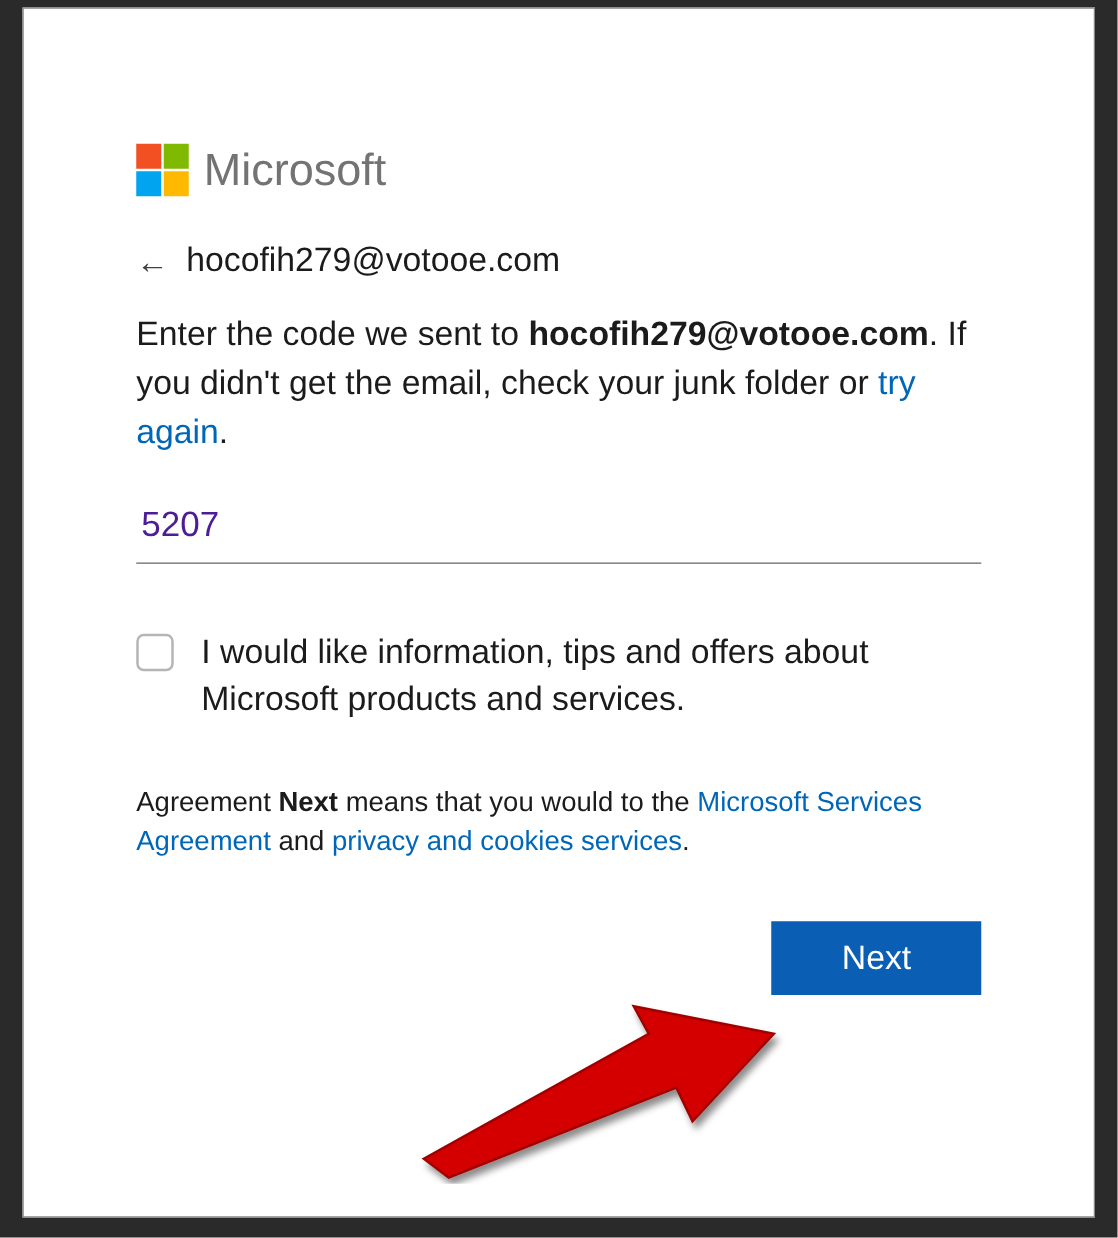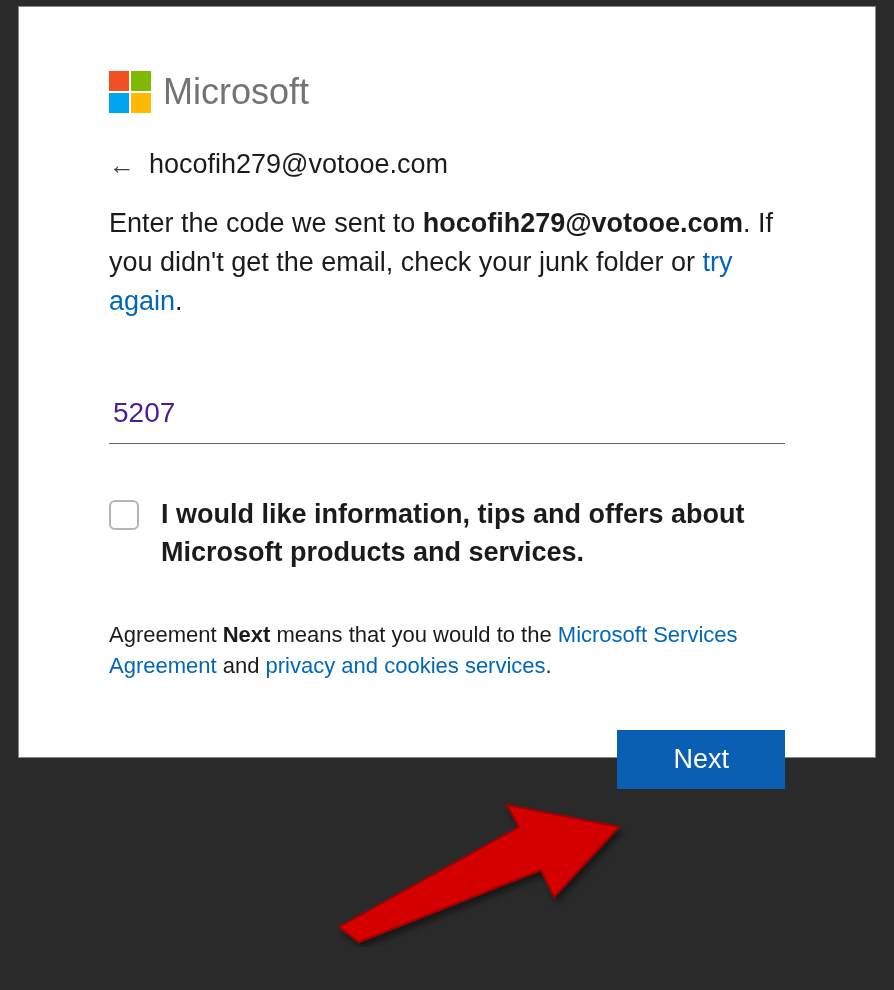--- a/index.html
+++ b/index.html
@@ -7,23 +7,23 @@
   body {
     font-family: "Segoe UI", -apple-system, Helvetica, Arial, sans-serif;
     background: #2a2a2a;
     position: relative;
   }
   .dialog {
     position: absolute;
     left: 18px;
     top: 6px;
     width: 858px;
-    height: 752px;
+    height: 968px;
     background: #ffffff;
-    padding: 64px 90px 0 90px;
+    padding: 108px 90px 0 90px;
     border: 1px solid #888;
   }
   .ms-logo {
     display: flex;
     align-items: center;
     gap: 12px;
     margin-bottom: 36px;
   }
   .ms-logo-tiles {
     width: 42px;
@@ -62,41 +62,40 @@
   .heading {
     font-size: 44px;
     font-weight: 700;
     color: #1b1b1b;
     margin-bottom: 30px;
   }
   .instruction {
     font-size: 27px;
     color: #1b1b1b;
     line-height: 1.45;
-    margin-bottom: 52px;
+    margin-bottom: 15px;
   }
   .instruction b { font-weight: 700; }
   .link { color: #0067b8; cursor: pointer; }
   .code-input {
     width: 100%;
     border: none;
     border-bottom: 1.5px solid #666;
     font-size: 28px;
     padding: 8px 4px 14px 4px;
     outline: none;
     color: #4c1d95;
     background: transparent;
     margin-top: 16px;
   }
   .optin-row {
     display: flex;
     align-items: flex-start;
     gap: 22px;
     margin-top: 52px;
-    font-weight: bold;
   }
   .checkbox {
     width: 30px;
     height: 30px;
     border: 2px solid #b5b5b5;
     border-radius: 6px;
     flex: none;
     margin-top: 4px;
     background: #fff;
     cursor: pointer;

